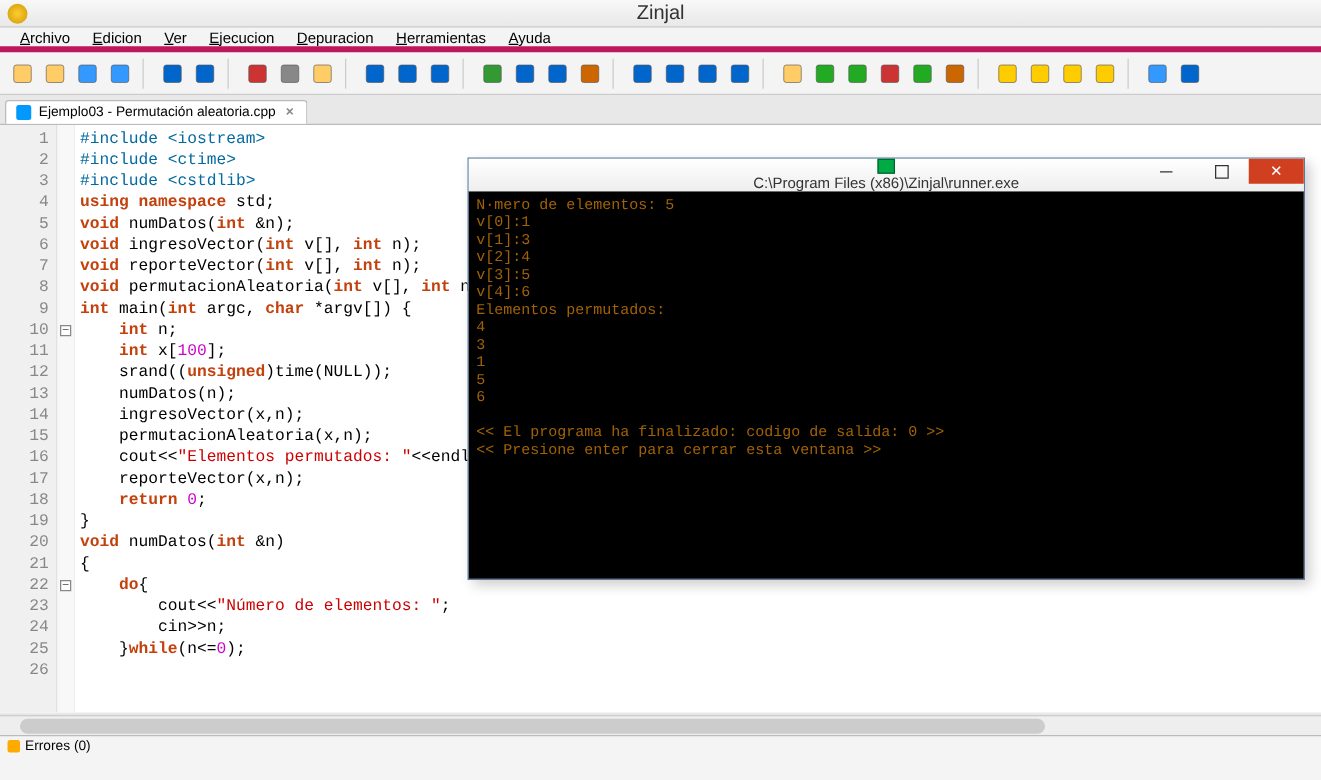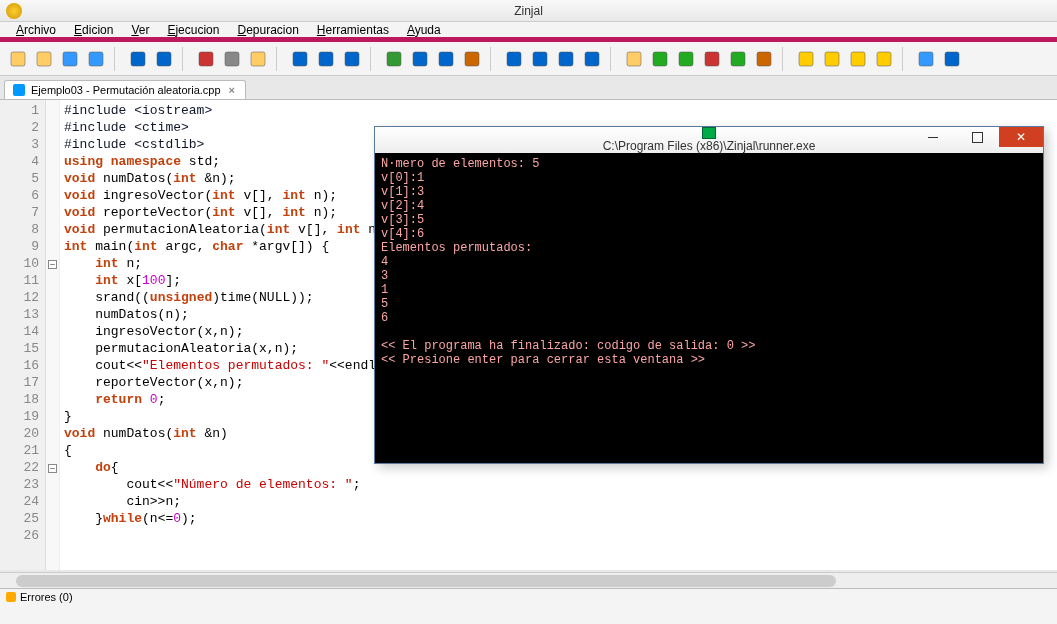--- a/index.html
+++ b/index.html
@@ -1,19 +1,19 @@
 <!DOCTYPE html>
 <html><head>
 <meta charset="utf-8">
 <style>
   * { box-sizing: border-box; margin: 0; padding: 0; }
   body { font-family: "Segoe UI", Tahoma, sans-serif; font-size: 12px; background: #e8e8e8; width: 1057px; height: 624px; overflow: hidden; position: relative; }
   
   .titlebar { height: 22px; background: linear-gradient(#f8f8f8,#e8e8e8); border-bottom: 1px solid #ccc; display: flex; align-items: center; justify-content: center; position: relative; }
-  .titlebar .title { font-size: 12px; color: #333; }
+  .titlebar .title { font-size: 16px; color: #333; }
   .titlebar .appicon { position: absolute; left: 6px; width: 16px; height: 16px; background: radial-gradient(circle,#fc3,#c90); border-radius: 50%; }
   
   .menubar { height: 20px; background: #f4f4f4; border-bottom: 5px solid #be185d; display: flex; align-items: center; padding-left: 8px; gap: 2px; }
   .menubar .menu { padding: 2px 8px; cursor: pointer; }
   .menubar .menu u { text-decoration: underline; }
   
   .toolbar { height: 34px; background: #f4f4f4; border-bottom: 1px solid #ccc; display: flex; align-items: center; padding: 0 6px; gap: 2px; }
   .toolbar .tbtn { width: 24px; height: 24px; display: flex; align-items: center; justify-content: center; cursor: pointer; border: 1px solid transparent; border-radius: 2px; }
   .toolbar .sep { width: 6px; height: 24px; border-left: 1px solid #ccc; margin: 0 4px; }
   
@@ -23,21 +23,21 @@
   .tab .close { cursor: pointer; color: #888; font-weight: bold; padding: 0 2px; }
   
   .editor-area { position: absolute; top: 100px; left: 0; right: 0; bottom: 54px; background: #fff; display: flex; overflow: hidden; }
   .gutter { width: 46px; background: #f0f0f0; border-right: 1px solid #ddd; text-align: right; padding-right: 6px; font-family: Consolas, "Courier New", monospace; font-size: 13px; color: #888; line-height: 17px; padding-top: 2px; }
   .gutter .ln { height: 17px; }
   .foldcol { width: 14px; background: #f8f8f8; border-right: 1px solid #eee; font-family: monospace; font-size: 10px; color: #666; line-height: 17px; padding-top: 2px; }
   .foldcol .fm { height: 17px; text-align: center; cursor: pointer; }
   .foldcol .box { display:inline-block; width:9px; height:9px; border:1px solid #888; background:#fff; font-size:9px; line-height:7px; text-align:center; }
   .code { flex: 1; font-family: Consolas, "Courier New", monospace; font-size: 13px; line-height: 17px; white-space: pre; padding-left: 4px; padding-top: 2px; color: #000; overflow: hidden; }
   .kw { color: #c2410c; font-weight: bold; }
-  .pre { color: #0f172a; }
+  .pre { color: #0369a1; }
   .str { color: #cc0000; }
   .num { color: #cc00cc; }
   .op { color: #000; }
   
   .hscroll { position: absolute; left: 0; right: 0; bottom: 36px; height: 16px; background: #eee; border-top: 1px solid #ccc; }
   .hscroll .thumb { position: absolute; left: 16px; width: 820px; top: 2px; height: 12px; background: #ccc; border-radius: 6px; }
   
   .bottom-panel { position: absolute; left: 0; right: 0; bottom: 0; height: 36px; background: #f4f4f4; border-top: 1px solid #bbb; }
   .bottom-panel .hdr { background: #e4e4e4; border-bottom: 1px solid #ccc; padding: 1px 6px; font-size: 11px; color: #333; }
   .bottom-panel .items { padding: 1px 6px; font-size: 11px; }
@@ -48,21 +48,21 @@
   
   .console { position: absolute; top: 126px; left: 374px; width: 670px; height: 338px; background: #fff; border: 1px solid #5a7aa0; box-shadow: 4px 4px 10px rgba(0,0,0,0.2); }
   .console .ctitle { height: 26px; background: linear-gradient(#fff,#eee); display: flex; align-items: center; position: relative; flex-direction: column; }
   .console .ctitle .cicon { width: 14px; height: 14px; margin: 0 6px; background: #0a4; border: 1px solid #063; }
   .console .ctitle .ctext { flex: 1; text-align: center; font-size: 12px; color: #333; }
   .console .ctitle .wbtns { position: absolute; right: 0; top: 0; display: flex; }
   .console .ctitle .wbtn { width: 44px; height: 20px; display: flex; align-items: center; justify-content: center; font-size: 12px; cursor: pointer; }
   .console .ctitle .wbtn.min::before { content:""; width:10px; border-bottom:1px solid #333; }
   .console .ctitle .wbtn.max::before { content:""; width:9px; height:9px; border:1px solid #333; }
   .console .ctitle .wbtn.close { background:#d04020; color:#fff; }
-  .console .cbody { background: #000; color: #fca5a5; font-family: Consolas, "Courier New", monospace; font-size: 12px; line-height: 14px; padding: 4px 6px; height: calc(100% - 26px); white-space: pre; overflow: hidden; }
+  .console .cbody { background: #000; color: #a16207; font-family: Consolas, "Courier New", monospace; font-size: 12px; line-height: 14px; padding: 4px 6px; height: calc(100% - 26px); white-space: pre; overflow: hidden; }
 </style>
 </head>
 <body>
 
 <div class="titlebar">
   <span class="appicon"></span>
   <span class="title">Zinjal</span>
 </div>
 
 <div class="menubar" id="menubar">

